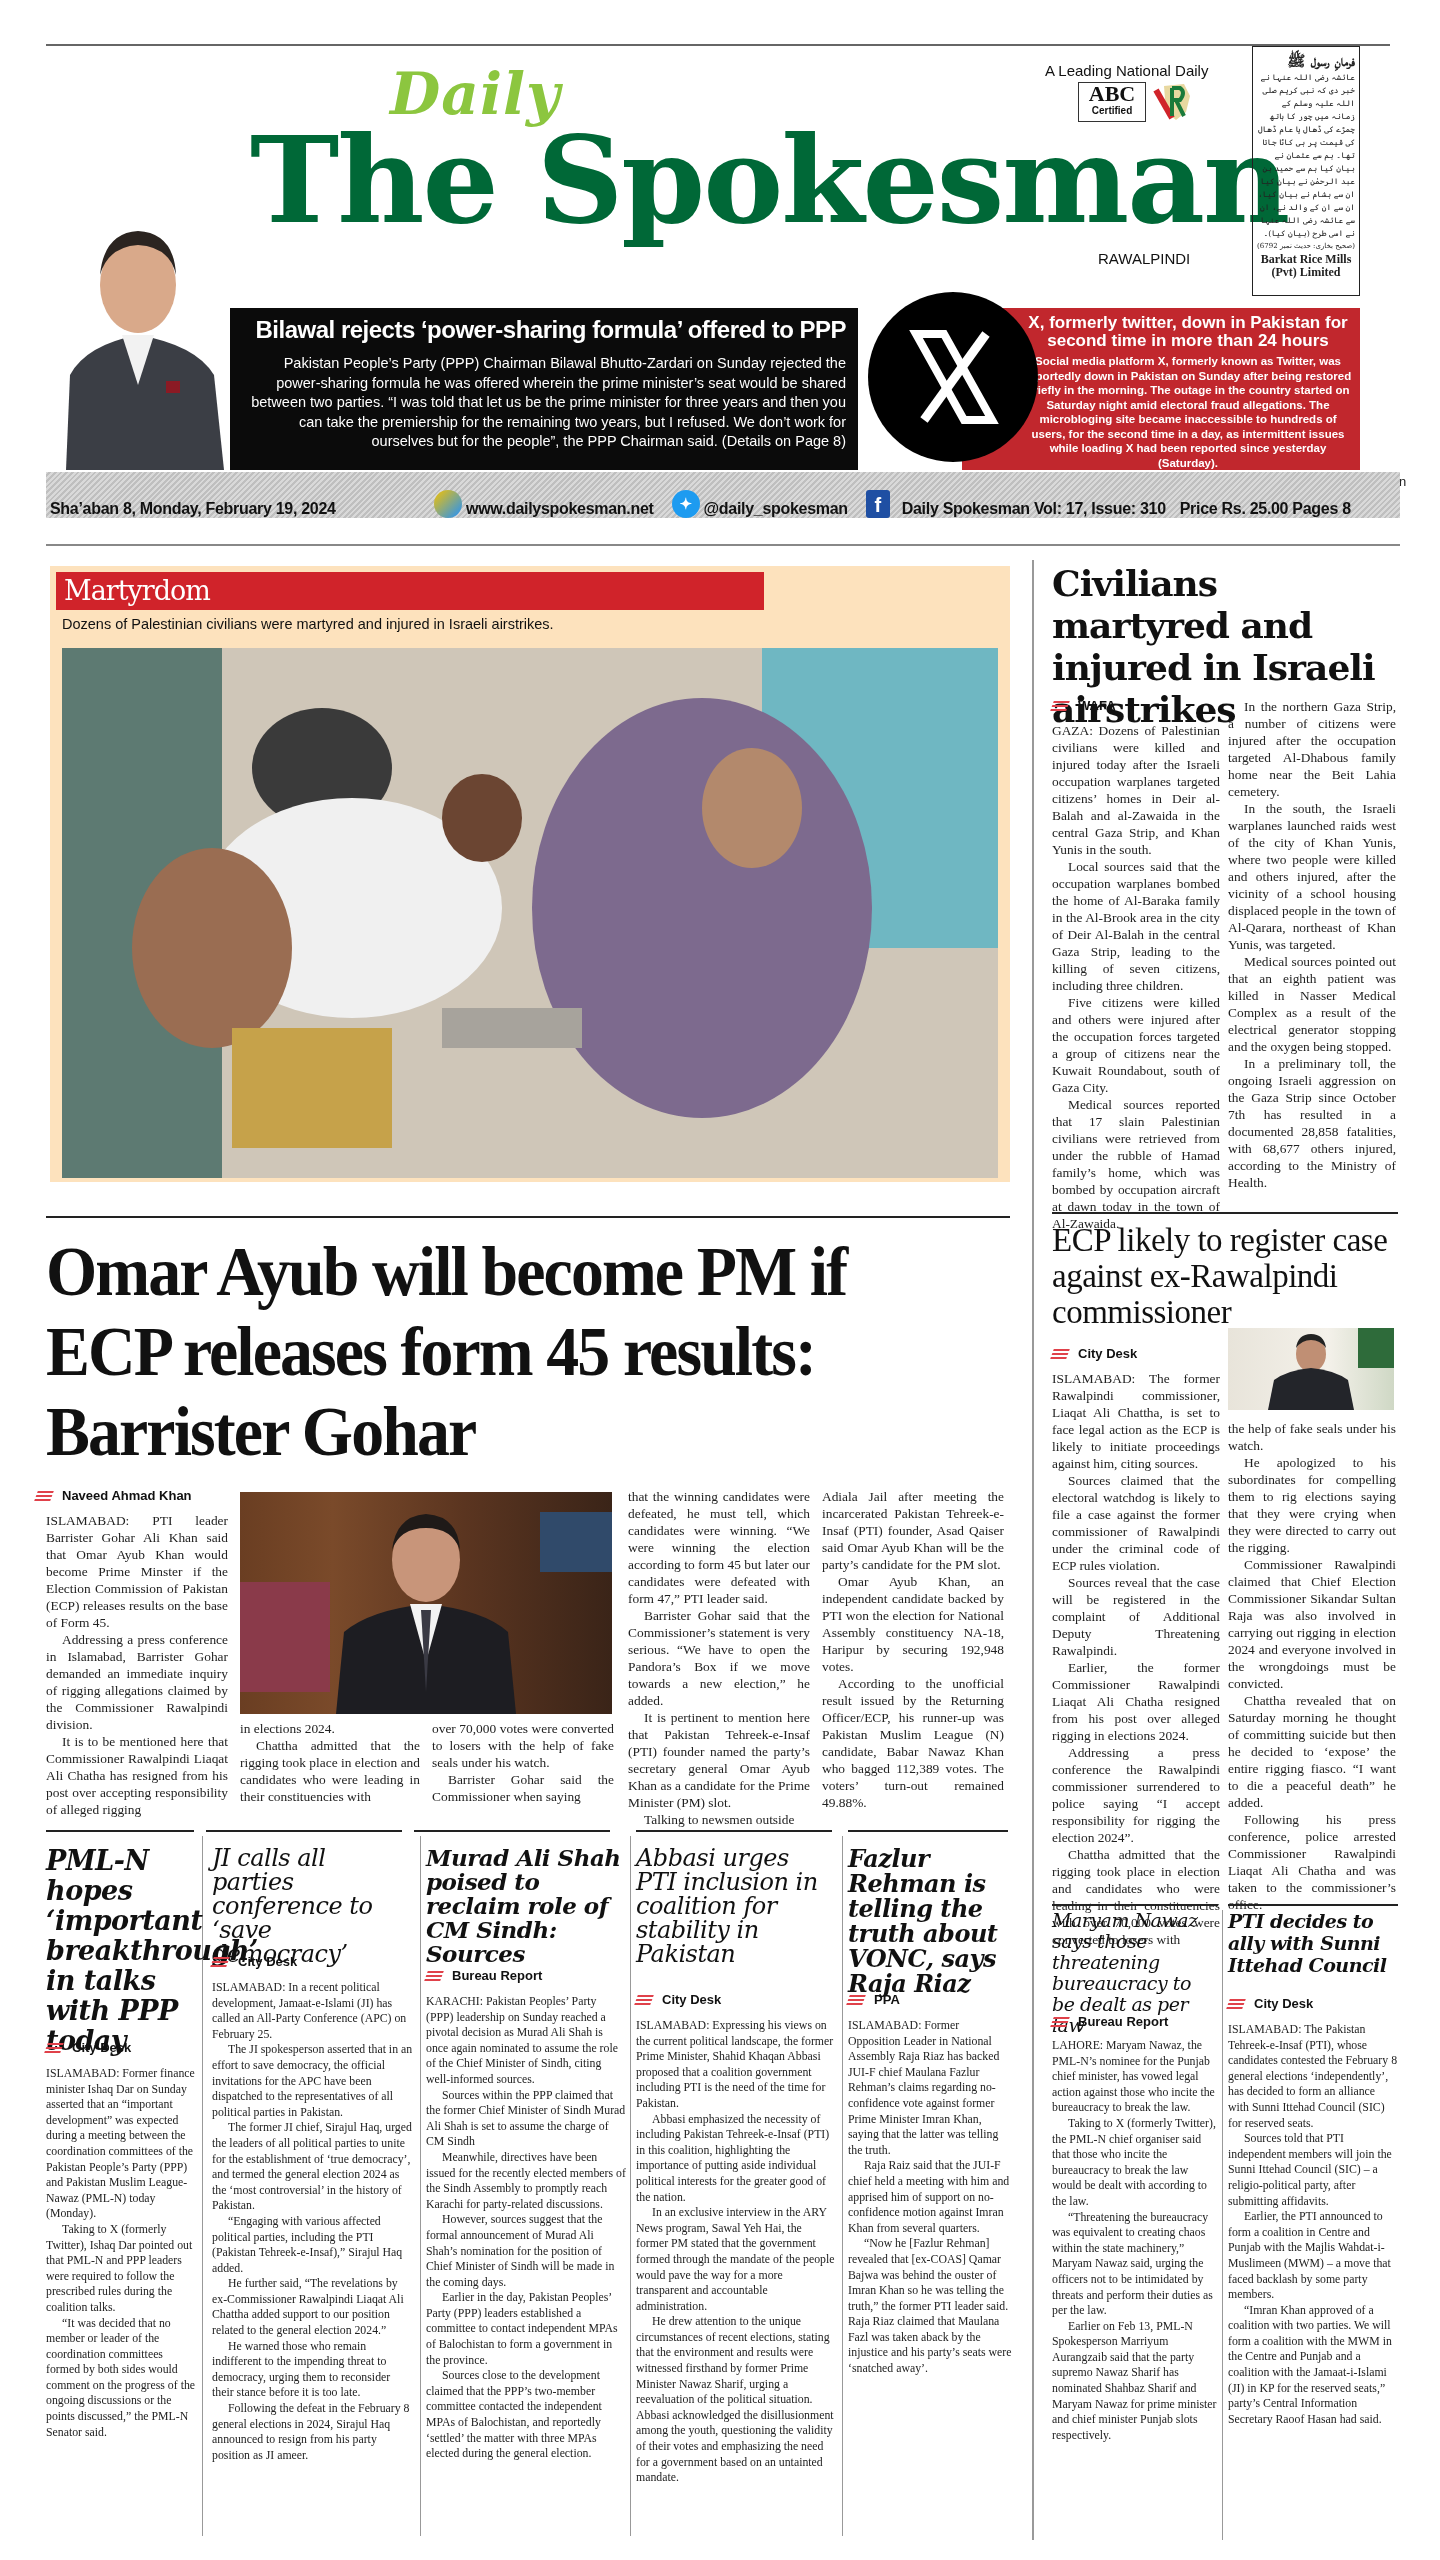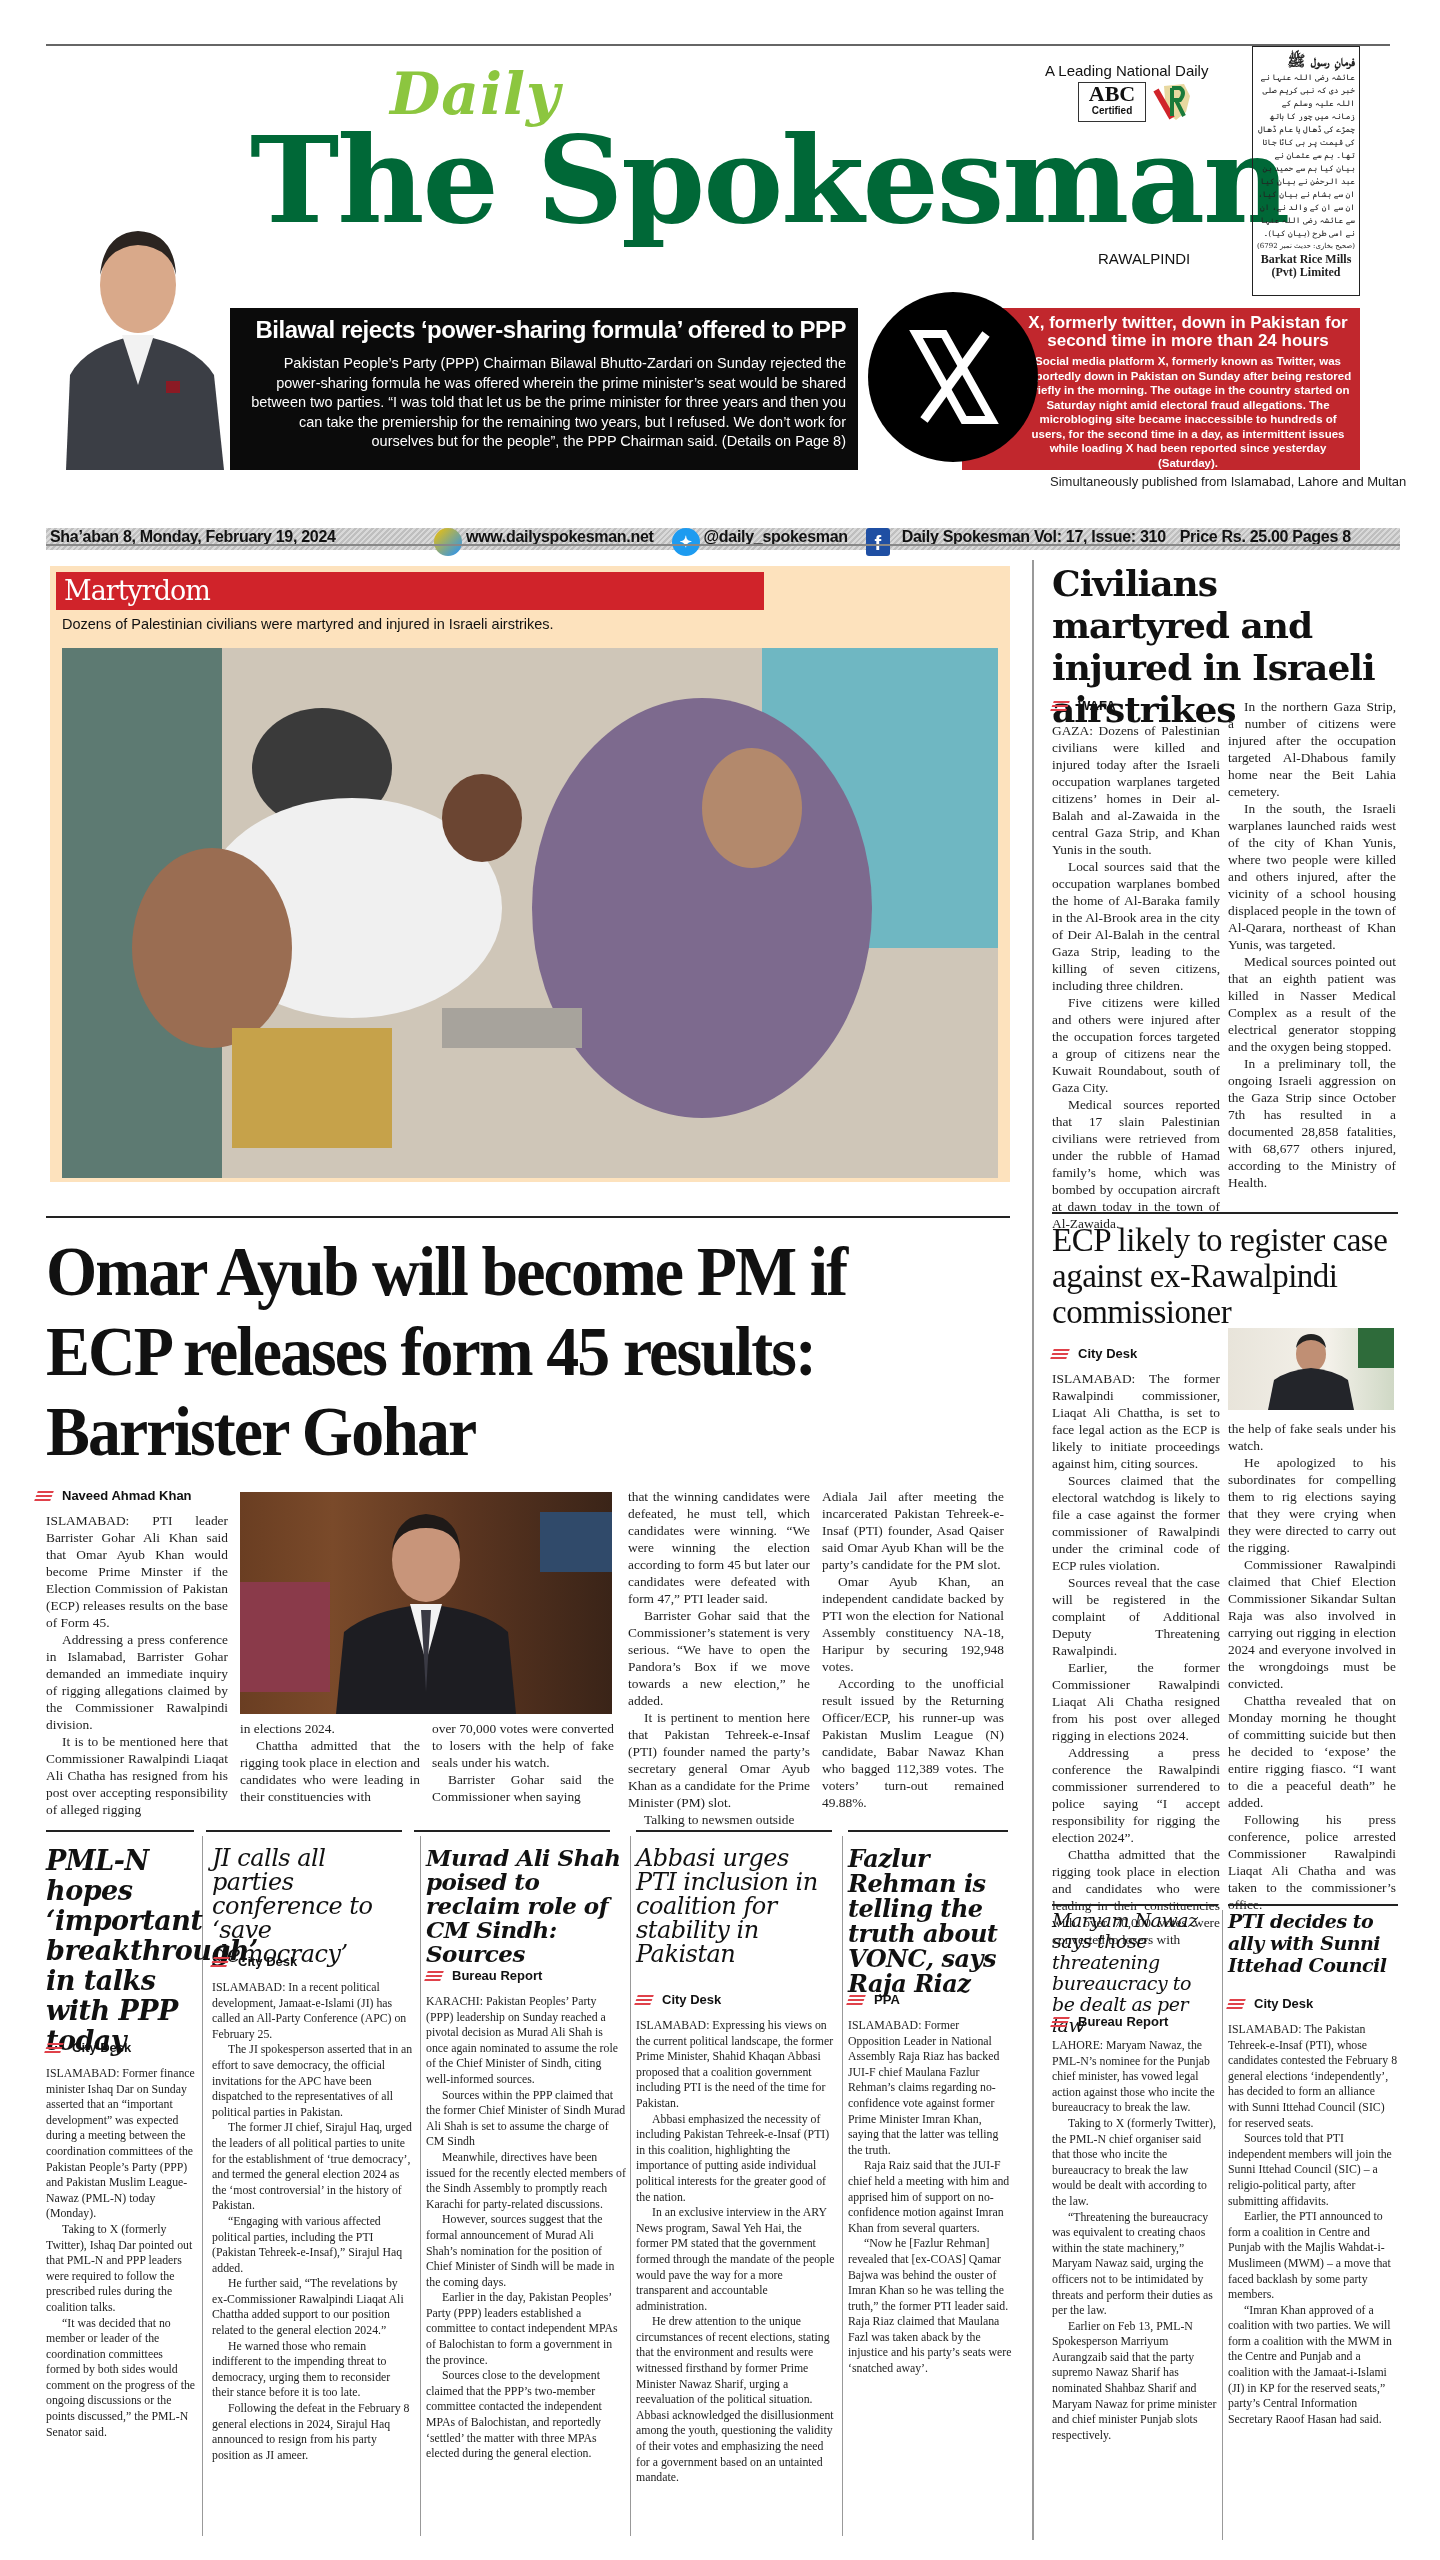--- a/index.html
+++ b/index.html
@@ -21,21 +21,21 @@
 .urdu .ref{font-size:7px}
 .bilawal-photo{left:46px;top:185px;width:190px;height:285px}
 .lead-box{left:230px;top:308px;width:628px;height:162px;background:#0b0b0b;color:#fff;padding:8px 12px;text-align:right}
 .lead-box h2{font-family:"Liberation Sans",sans-serif;font-weight:bold;font-size:24px;letter-spacing:-0.5px;line-height:28px}
 .lead-box p{font-family:"Liberation Sans",sans-serif;font-size:14.5px;line-height:19.5px;margin-top:10px}
 .x-box{left:962px;top:308px;width:398px;height:162px;background:#c1272d;color:#fff;text-align:center;padding:6px 6px 6px 60px}
 .x-box h2{font-family:"Liberation Sans",sans-serif;font-weight:bold;font-size:17px;line-height:18px}
 .x-box p{font-family:"Liberation Sans",sans-serif;font-weight:bold;font-size:11.5px;line-height:14.5px;margin-top:4px}
 .x-logo{left:868px;top:292px;width:170px;height:170px;border-radius:50%;background:#000}
 .simul{left:1050px;top:474px;font-family:"Liberation Sans",sans-serif;font-size:13px;color:#222}
-.infobar{left:46px;top:528px;width:1354px;height:22px;background:repeating-linear-gradient(135deg,#d9d9d9 0 2px,#bfbfbf 2px 4px);display:flex;align-items:flex-start;font-family:"Liberation Sans",sans-serif;font-weight:bold;font-size:16px;color:#111;letter-spacing:-0.3px}
+.infobar{left:46px;top:472px;width:1354px;height:46px;background:repeating-linear-gradient(135deg,#d9d9d9 0 2px,#bfbfbf 2px 4px);display:flex;align-items:flex-end;font-family:"Liberation Sans",sans-serif;font-weight:bold;font-size:16px;color:#111;letter-spacing:-0.3px}
 .infobar .dt{margin-left:4px;width:380px}
 .infobar .ico{display:inline-block;width:28px;height:28px;border-radius:50%;margin:0 4px;vertical-align:middle}
 .infobar .web{background:linear-gradient(135deg,#f6c200,#1e90ff)}
 .infobar .tw{background:#1d9bf0;color:#fff;text-align:center;line-height:28px;font-size:15px}
 .infobar .fb{background:#1f4fa3;border-radius:3px;color:#fff;text-align:center;line-height:30px;font-size:20px;width:24px}
 .infobar .sp{margin-right:14px}
 .bar-rule{left:46px;top:544px;width:1354px;height:2px;background:#888}
 .photo-wrap{left:50px;top:566px;width:960px;height:616px;background:#fde2bd;padding:6px}
 .photo-label{position:absolute;left:6px;top:6px;width:708px;height:38px;background:#d0232a;color:#fff;font-family:"DejaVu Serif",serif;font-size:27px;line-height:38px;padding-left:8px;letter-spacing:-1px}
 .photo-cap{position:absolute;left:12px;top:50px;font-family:"Liberation Sans",sans-serif;font-size:14.5px;color:#111}
@@ -224,21 +224,21 @@
   <p>Sources claimed that the electoral watchdog is likely to file a case against the former commissioner of Rawalpindi under the criminal code of ECP rules violation.</p>
   <p>Sources reveal that the case will be registered in the complaint of Additional Deputy Threatening Rawalpindi.</p>
   <p>Earlier, the former Commissioner Rawalpindi Liaqat Ali Chatha resigned from his post over alleged rigging in elections 2024.</p>
   <p>Addressing a press conference the Rawalpindi commissioner surrendered to police saying “I accept responsibility for rigging the election 2024”.</p>
   <p>Chattha admitted that the rigging took place in election and candidates who were leading in their constituencies with over 70,000 votes were converted to losers with</p>
 </div>
 <div class="abs txt" style="left:1228px;top:1420px;width:168px">
   <p class="first">the help of fake seals under his watch.</p>
   <p>He apologized to his subordinates for compelling them to rig elections saying that they were crying when they were directed to carry out the rigging.</p>
   <p>Commissioner Rawalpindi claimed that Chief Election Commissioner Sikandar Sultan Raja was also involved in carrying out rigging in election 2024 and everyone involved in the wrongdoings must be convicted.</p>
-  <p>Chattha revealed that on Monday morning he thought of committing suicide but then he decided to ‘expose’ the entire rigging fiasco. “I want to die a peaceful death” he added.</p>
+  <p>Chattha revealed that on Saturday morning he thought of committing suicide but then he decided to ‘expose’ the entire rigging fiasco. “I want to die a peaceful death” he added.</p>
   <p>Following his press conference, police arrested Commissioner Rawalpindi Liaqat Ali Chatha and was taken to the commissioner’s office.</p>
 </div>
 
 <div class="abs rule" style="left:46px;top:1830px;width:148px"></div>
 <div class="abs rule" style="left:206px;top:1830px;width:196px"></div>
 <div class="abs rule" style="left:414px;top:1830px;width:196px"></div>
 <div class="abs rule" style="left:636px;top:1830px;width:196px"></div>
 <div class="abs rule" style="left:848px;top:1830px;width:160px"></div>
 <div class="abs rule" style="left:1052px;top:1904px;width:166px"></div>
 <div class="abs rule" style="left:1228px;top:1904px;width:170px"></div>

